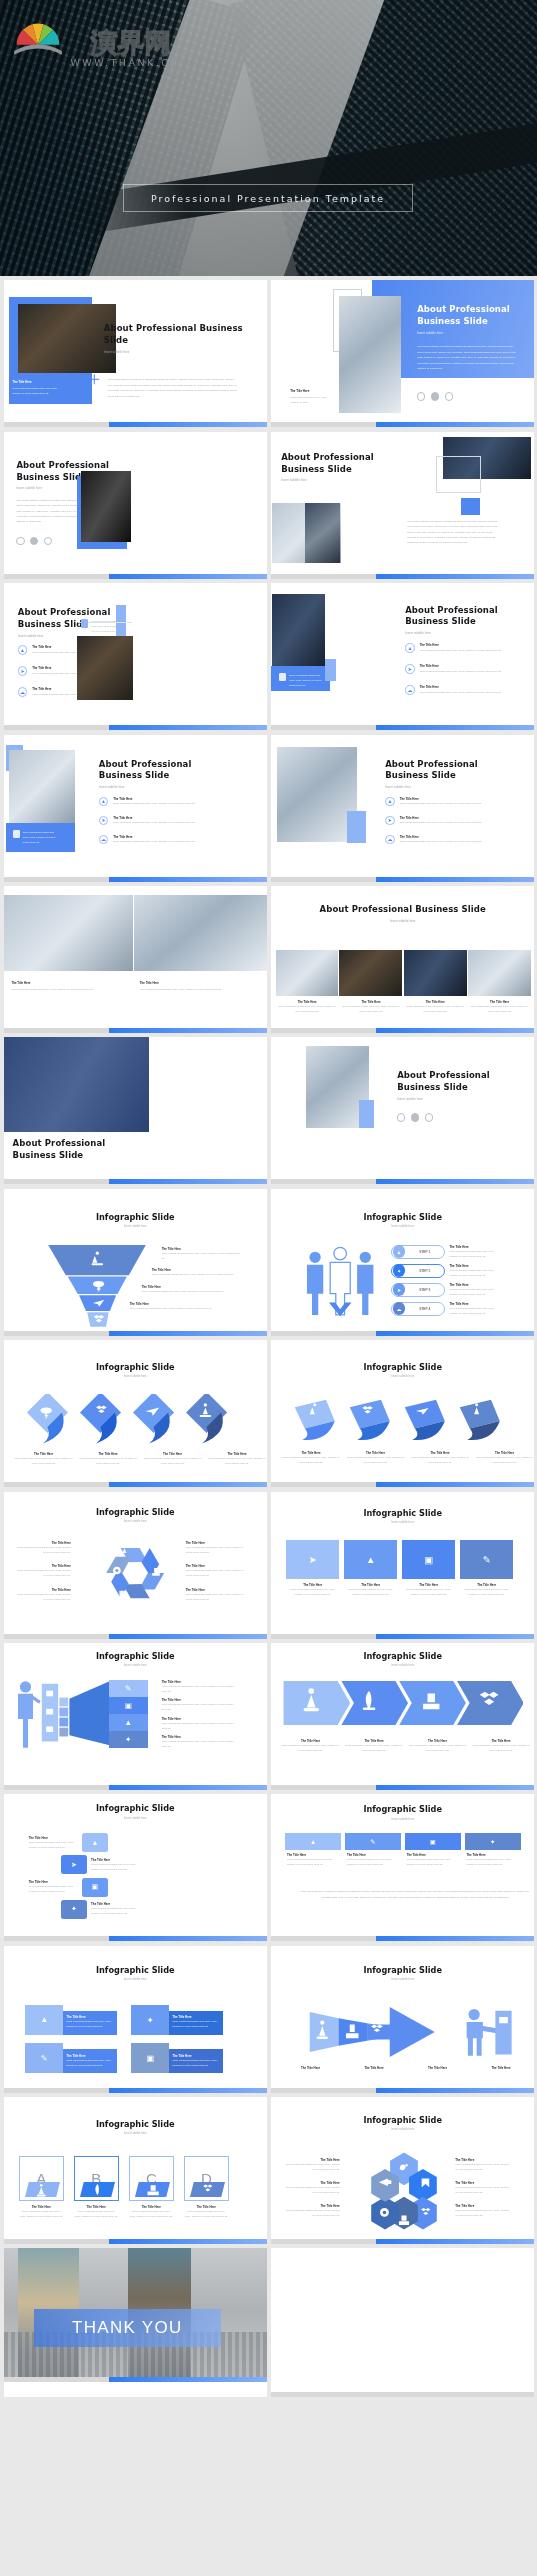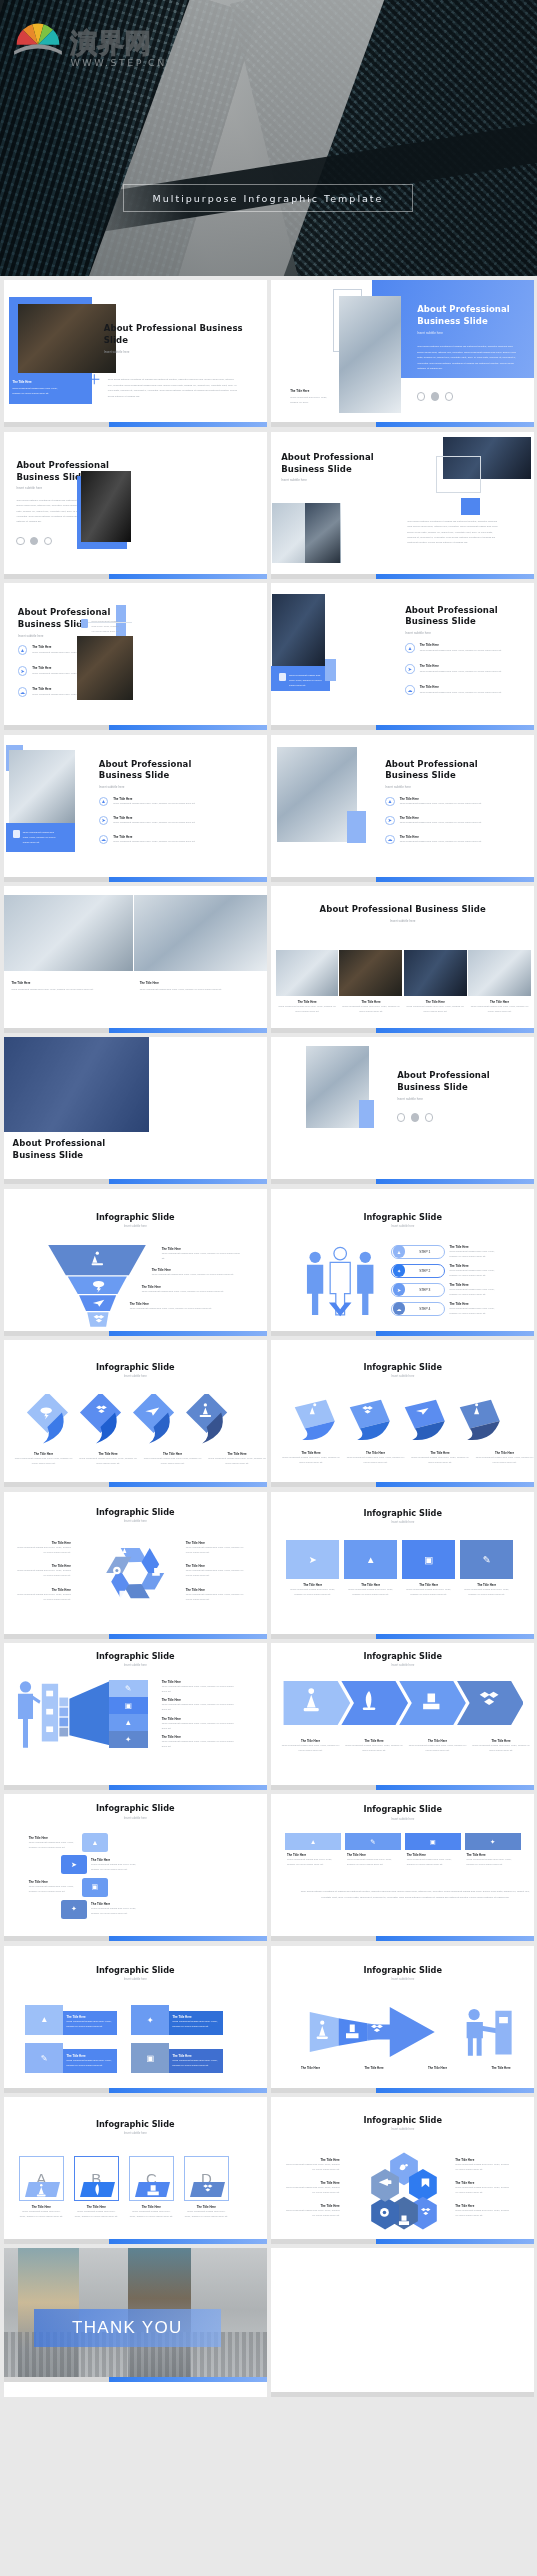--- a/index.html
+++ b/index.html
@@ -68,20 +68,21 @@
   }
   
   .wm{ position:absolute; left:11.4px; top:15px; display:flex; align-items:flex-start; gap:5px; }
   .wm-fan{ position:relative; width:54px; height:42px; }
   .wm-fan svg{ display:block; }
   .wm-text{ padding-top:16.4px; }
   .wm-cn{
     font-size:26.5px; font-weight:bold; letter-spacing:0.6px; line-height:.92;
     color:transparent; -webkit-text-stroke:1.3px rgba(95,100,102,.80);
     font-family:Liberation Sans, sans-serif;
+    margin-left:20px;
   }
   .wm-en{
     font-size:9.5px; letter-spacing:2.5px; color:rgba(150,155,158,.82);
     font-family:"DejaVu Sans", sans-serif; margin-top:1.3px;
   }
 
   
   .grid{ display:flex; flex-wrap:wrap; gap:4.4px; padding:4.4px 3.8px; }
   .slide{
     width:263px; background:#fff; position:relative;
@@ -159,26 +160,26 @@
             <path d="M0 0 L-24 -24 A34 34 0 0 1 -9 -32.8 Z" fill="#e88a2a"></path>
             <path d="M0 0 L-9 -32.8 A34 34 0 0 1 9 -32.8 Z" fill="#f0b429"></path>
             <path d="M0 0 L9 -32.8 A34 34 0 0 1 24 -24 Z" fill="#7dc242"></path>
             <path d="M0 0 L24 -24 A34 34 0 0 1 34 0 Z" fill="#20b2b0"></path>
             <path d="M-38 10 Q0 -12 38 10 L38 16 Q0 -4 -38 16 Z" fill="#8e9295"></path>
           </g>
         </svg>
       </div>
       <div class="wm-text">
         <div class="wm-cn">演界网</div>
-        <div class="wm-en">WWW.STEP.CN</div>
+        <div class="wm-en">WWW.THANK.CN</div>
       </div>
     </div>
 
     <div class="subtitle-box">
-      <span>Multipurpose Infographic Template</span>
+      <span>Professional Presentation Template</span>
     </div>
   </div>
 
   <div class="grid">
 
     <div class="slide">
       <div class="slide-inner">
         <div class="blue" style="position:absolute;left:5.7px;top:16.4px;width:83px;height:107px"></div>
         <div class="ph a" style="left:14.5px;top:23.4px;width:98px;height:69px"></div>
         <div style="position:absolute;left:100px;top:43px;width:148px">

